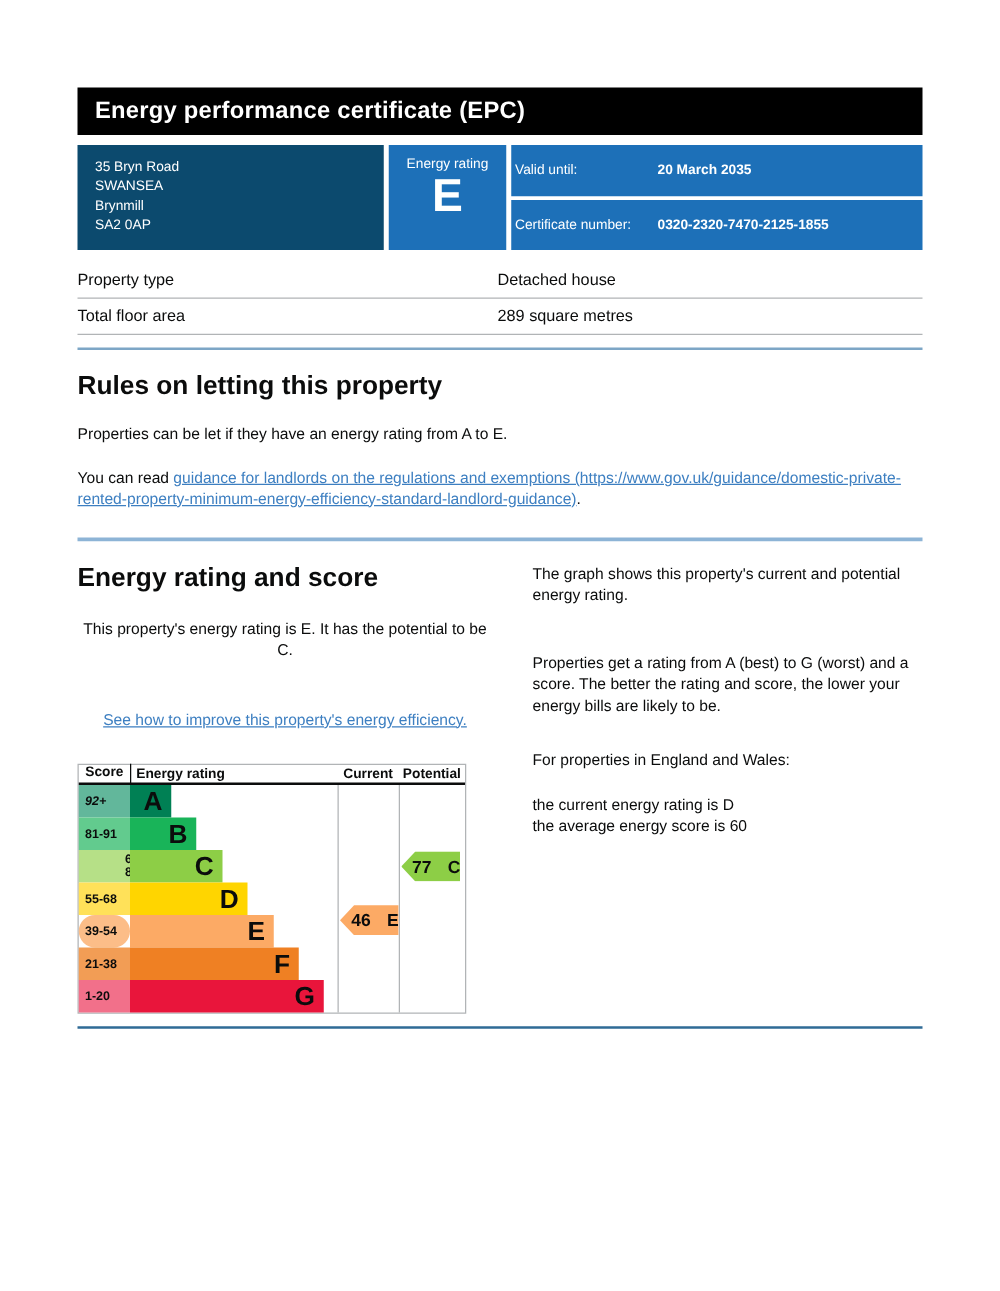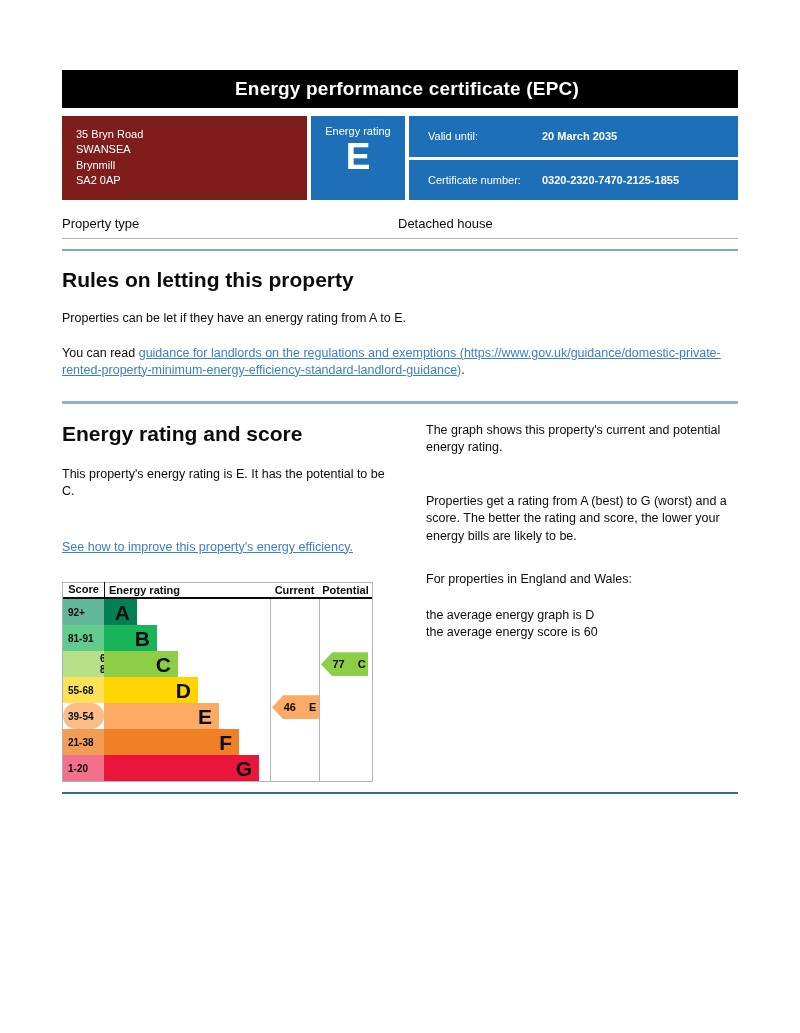--- a/index.html
+++ b/index.html
@@ -8,38 +8,38 @@
     width:800px; height:1033px; background:#fff; position:relative;
     font-family:"Liberation Sans", sans-serif; color:#0b0c0c;
     overflow:hidden;
   }
   .content { width:676px; margin:0 auto; padding-top:70px; }
 
   
   .black-bar {
     background:#000; color:#fff; height:38px;
     display:flex; align-items:center; padding-left:14px;
-    font-size:19px; font-weight:bold; letter-spacing:0.2px;justify-content:center;
+    font-size:19px; font-weight:bold; letter-spacing:0.2px;
   }
   .summary-row { display:flex; gap:4px; margin-top:8px; height:84px; }
   .address-box {
-    width:245px; background:#7f1d1d; color:#fff;
+    width:245px; background:#0c4a6e; color:#fff;
     padding:11px 14px; font-size:11px; line-height:1.4;
   }
   .rating-box {
     width:94px; background:#1d70b8; color:#fff;
     display:flex; flex-direction:column; align-items:center;
     padding-top:9px;
   }
   .rating-box .lbl { font-size:11px; }
   .rating-box .big { font-size:37px; font-weight:bold; line-height:1.1; }
   .cert-box { flex:1; display:flex; flex-direction:column; gap:3px; }
   .cert-row {
     background:#1d70b8; color:#fff; flex:1;
-    display:flex; align-items:center; padding-left:19px; font-size:11px;
+    display:flex; align-items:center; padding-left:3px; font-size:11px;
   }
   .cert-row .lbl { width:114px; }
   .cert-row .val { font-weight:bold; }
 
   
   .prop-table { margin-top:10px; font-size:13px; }
   .prop-row {
     display:flex; padding:6px 0 7px; border-bottom:1px solid #b1b4b6;
   }
   .prop-row .lbl { flex:0 0 336px; }
@@ -51,21 +51,21 @@
   
   h2 { font-size:21px; font-weight:bold; }
   .rules h2 { margin-top:17px; }
   .rules p { margin-top:18px; font-size:12.5px; line-height:1.35; max-width:676px; }
   a.link { color:#3d7fc1; text-decoration:underline; cursor:pointer; }
 
   
   .rating-section { display:flex; margin-top:18px; }
   .col-left { width:332px; }
   .col-right { width:312px; margin-left:32px; font-size:12.5px; line-height:1.4; }
-  .col-left p { margin-top:20px; font-size:12.5px; line-height:1.4; }
+  .col-left p { margin-top:20px; font-size:12.5px; line-height:1.4;text-align:center; }
   .col-left .improve { margin-top:38px; }
   .col-right .p2 { margin-top:36px; }
   .col-right .p3 { margin-top:26px; }
   .col-right .p4 { margin-top:18px; }
   .bold { font-weight:normal; }
 
   
   .chart {
     position:relative; width:311px; margin-top:26px;
     border:1px solid #b1b4b6; background:#fff;
@@ -88,21 +88,21 @@
     display:flex; align-items:center; justify-content:flex-end;
     padding-right:7px; font-size:21px; font-weight:bold; line-height:1;
   }
   .vline { position:absolute; top:0; bottom:0; width:1px; background:#b1b4b6; }
   .vline.v1 { left:207px; }
   .vline.v2 { left:256px; }
   .arrow {
     position:absolute; height:24px; width:47px;
     display:flex; align-items:center; justify-content:center;
     gap:13px; padding-left:9px;
-    font-size:11px; font-weight:bold;
+    font-size:14px; font-weight:bold;
     -webkit-clip-path:polygon(24% 0,100% 0,100% 100%,24% 100%,0 50%);
     clip-path:polygon(24% 0,100% 0,100% 100%,24% 100%,0 50%);
   }
 </style>
 </head>
 <body>
 
 <div class="page">
   <div class="content">
 
@@ -130,20 +130,24 @@
           <span class="lbl">Certificate number:</span>
           <span class="val">0320-2320-7470-2125-1855</span>
         </div>
       </div>
     </div>
 
     <div class="prop-table">
       <div class="prop-row">
         <span class="lbl">Property type</span>
         <span class="val">Detached house</span>
+      </div>
+      <div class="prop-row">
+        <span class="lbl">Total floor area</span>
+        <span class="val">289 square metres</span>
       </div>
     </div>
 
     <div class="divider-1"></div>
 
     <div class="rules">
       <h2>Rules on letting this property</h2>
       <p>Properties can be let if they have an energy rating from A to E.</p>
       <p><span>You can read </span><a class="link">guidance for landlords on the regulations and exemptions (https://www.gov.uk/guidance/domestic-private-rented-property-minimum-energy-efficiency-standard-landlord-guidance)</a><span>.</span></p>
     </div>
@@ -160,21 +164,21 @@
           <div class="chart-header">
             <span class="ch-score">Score</span>
             <span class="ch-rating">Energy rating</span>
             <span class="ch-current">Current</span>
             <span class="ch-potential">Potential</span>
           </div>
           <div class="chart-body" id="chart-body">
             <div class="vline v1"></div>
             <div class="vline v2"></div>
           <div class="band-row">
-                <div class="score-cell" style="background: rgb(98, 183, 155);">92+</div>
+                <div class="score-cell" style="background: rgb(98, 183, 155); font-style: italic;">92+</div>
                 <div class="band-bar" style="background: rgb(0, 128, 84); width: 33px;">A</div>
               </div>
               <div class="band-row">
                 <div class="score-cell" style="background: rgb(98, 203, 142);">81-91</div>
                 <div class="band-bar" style="background: rgb(25, 180, 89); width: 53px;">B</div>
               </div>
               <div class="band-row">
                 <div class="score-cell" style="background: rgb(182, 224, 135); padding-left: 37px;">69-80</div>
                 <div class="band-bar" style="background: rgb(141, 206, 70); width: 74px;">C</div>
               </div>
@@ -204,21 +208,21 @@
               </div>
             </div>
         </div>
       </div>
 
       <div class="col-right">
         <p class="p1">The graph shows this property's current and potential energy rating.</p>
         <p class="p2"><span class="bold">Properties get a rating from A (best) to G (worst) and a score.</span><span> The better the rating and score, the lower your energy bills are likely to be.</span></p>
         <p class="p3">For properties in England and Wales:</p>
         <p class="p4">
-          <span>the average energy graph is D</span><br>
+          <span>the current energy rating is D</span><br>
           <span>the average energy score is 60</span>
         </p>
       </div>
     </div>
 
     <div class="divider-3"></div>
 
   </div>
 </div>
 

